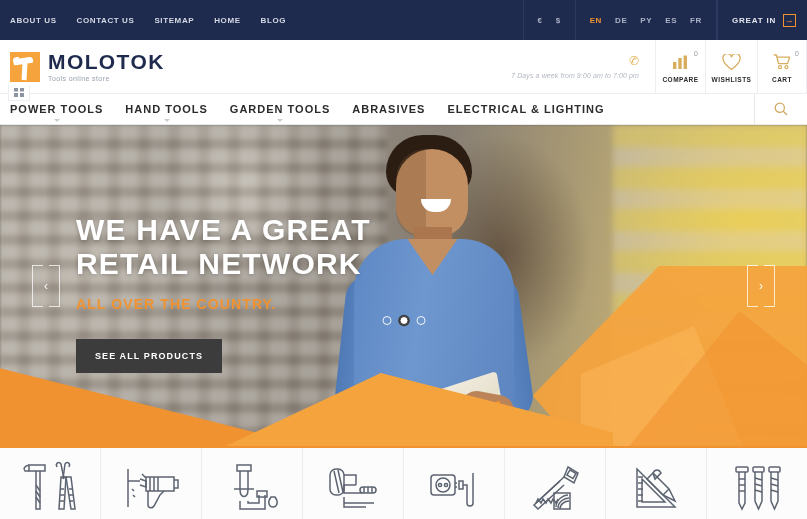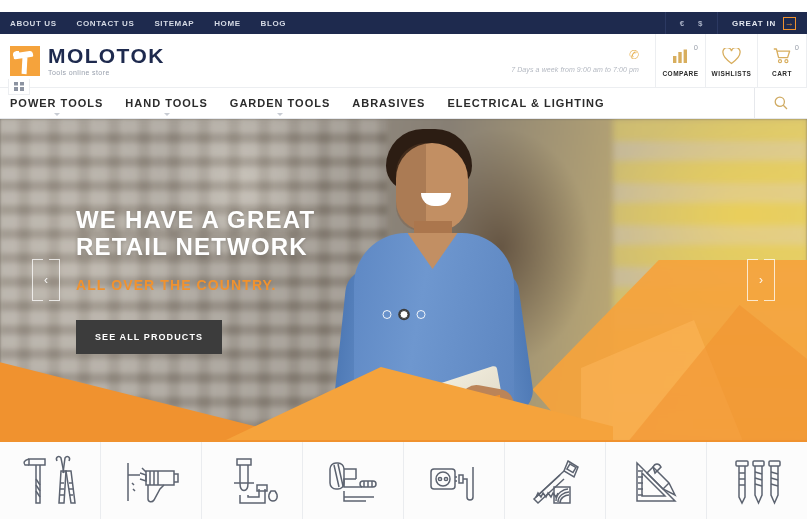--- a/index.html
+++ b/index.html
@@ -5,29 +5,28 @@
   * { box-sizing: border-box; margin: 0; padding: 0; }
   html, body {
     width: 807px; height: 519px;
     overflow: hidden;
     font-family: "Liberation Sans", sans-serif;
     background: #ffffff;
   }
 
   
   .topbar {
-    height: 22px;
+    height: 40px;
     background: #1e2a4e;
     display: flex;
     align-items: stretch;
     color: #c9cfdd;
     font-size: 8px;
     letter-spacing: .6px;
     font-weight: 600;
-    margin-top: 12px;
   }
   .topbar-left { display: flex; align-items: center; padding-left: 10px; gap: 20px; }
   .topbar-left a { color: #d4d9e4; text-decoration: none; white-space: nowrap; }
   .topbar-spacer { flex: 1; }
   .topbar-group {
     display: flex; align-items: center; gap: 13px;
     padding: 0 14px;
     border-left: 1px solid #2c3962;
     height: 100%;
   }
@@ -239,21 +238,21 @@
   .p-paper {
     position: absolute; left: 122px; top: 252px; width: 104px; height: 58px;
     background: linear-gradient(160deg, #f4f0e2, #ddd6c2);
     transform: rotate(-18deg) skewX(-8deg);
     border-radius: 4px;
   }
 
   
   .hero-text { position: absolute; left: 76px; top: 88px; z-index: 6; }
   .hero-h1 {
-    font-size: 24px; font-weight: 700; color: #ffffff;
+    font-size: 30px; font-weight: 700; color: #ffffff;
     letter-spacing: 1.2px; line-height: 1.12;
     text-shadow: 0 1px 4px rgba(0,0,0,.22);
   }
   .hero-sub {
     margin-top: 16px;
     font-size: 14px; font-weight: 700; color: #f0922f;
     letter-spacing: 1.1px;
   }
   .hero-btn {
     margin-top: 27px; display: inline-block;
@@ -344,20 +343,27 @@
     <a>HOME</a>
     <a>BLOG</a>
   </div>
   <div class="topbar-spacer"></div>
 
   <div class="topbar-group">
     <span>€</span>
     <span>$</span>
   </div>
 
+  <div class="topbar-group last">
+    <span class="active">EN</span>
+    <span>DE</span>
+    <span>PY</span>
+    <span>ES</span>
+    <span>FR</span>
+  </div>
 
   <div class="signin-wrap">
     <span class="lbl">GREAT IN</span>
     <span class="signin-icon">→</span>
   </div>
 </div>
 
 <div class="header">
   <div class="logo-block">
     <div class="logo-mark">

